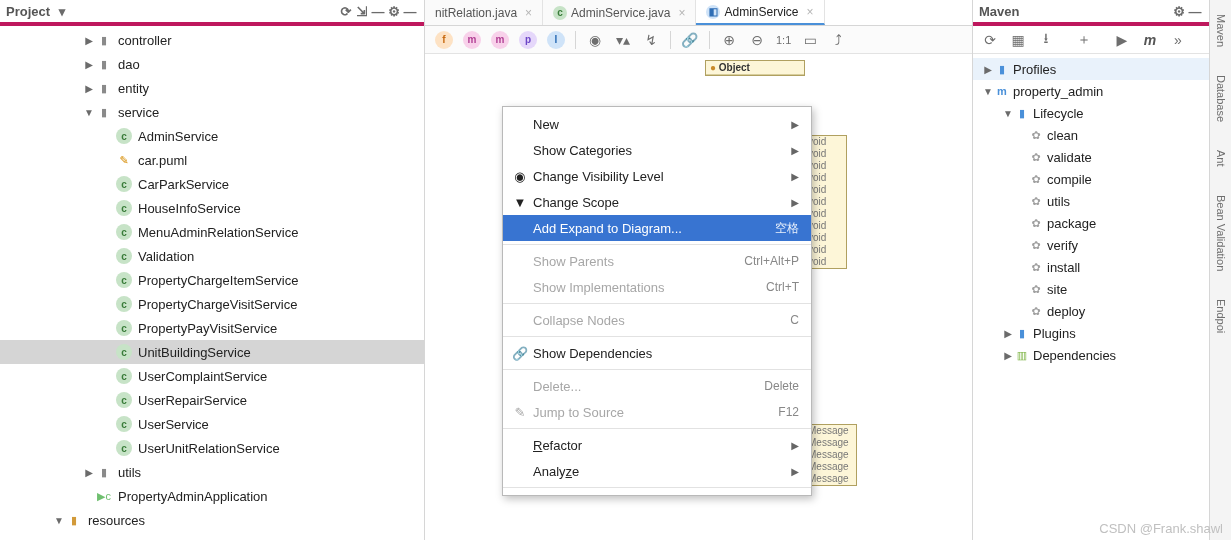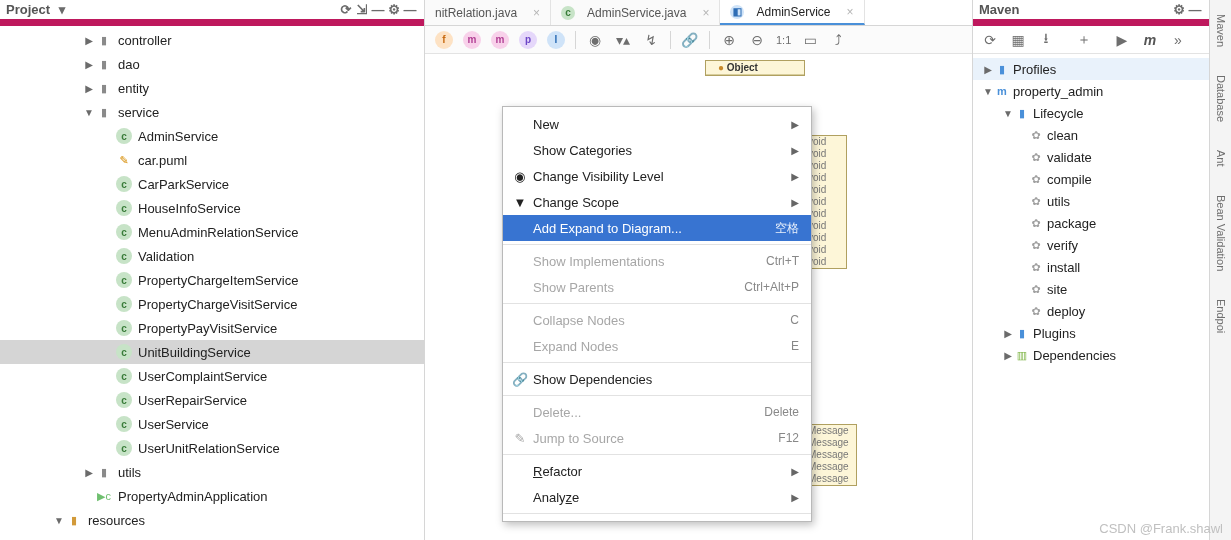--- a/index.html
+++ b/index.html
@@ -25,21 +25,21 @@
     border-right: 1px solid #d6d6d6;
     display: flex;
     flex-direction: column;
     background: #fff;
   }
   .panel-header {
     height: 26px;
     display: flex;
     align-items: center;
     padding: 0 6px;
-    border-bottom: 7px solid #be185d;
+    border-bottom: 4px solid #be185d;
     font-weight: bold;
     color: #555;
   }
   .panel-header .title-wrap { flex: 1; display:flex; align-items:center; gap:4px;}
   .panel-header .hicon { width:16px; height:16px; display:flex; align-items:center; justify-content:center; color:#6b6b6b; }
   .tree {
     flex: 1;
     overflow: auto;
     padding-top: 2px;
   }
@@ -68,21 +68,21 @@
   .tabs {
     height: 26px;
     display: flex;
     align-items: stretch;
     border-bottom: 1px solid #d6d6d6;
     overflow: hidden;
   }
   .tab {
     display: flex;
     align-items: center;
-    gap: 12px;
+    gap: 4px;
     padding: 0 10px;
     font-size: 12px;
     color: #555;
     border-right: 1px solid #e3e3e3;
     background: #fafafa;
   }
   .tab.active {
     background: #fff;
     border-bottom: 2px solid #4a90d9;
     color: #222;
@@ -108,21 +108,21 @@
     background: #fff;
     position: relative;
   }
   .uml-box {
     position: absolute;
     border: 1px solid #b0a060;
     background: #fdf6d8;
     font-size: 10px;
     color: #555;
   }
-  .uml-box .t { padding:1px 12px; border-bottom:1px solid #d8ce9c; font-weight:bold; color:#333;}
+  .uml-box .t { padding:1px 4px; border-bottom:1px solid #d8ce9c; font-weight:bold; color:#333;}
   .uml-box .r { padding:0 4px; height:12px; color:#777;}
   
   .maven-panel {
     width: 236px;
     display: flex;
     flex-direction: column;
   }
   .maven-toolbar {
     height: 28px;
     display: flex;
@@ -482,38 +482,33 @@
     <span class="arw">▶</span>
   </div>
   <div class="cm-item highlight">
     <span class="cm-icon"></span>
     <span>Add Expand to Diagram...</span>
     <span class="sc">空格</span>
   </div>
   <div class="cm-sep"></div>
   <div class="cm-item disabled">
     <span class="cm-icon"></span>
+    <span>Show Parents</span>
+    <span class="sc">Ctrl+Alt+P</span>
+  </div>
+  <div class="cm-item disabled">
+    <span class="cm-icon"></span>
     <span>Show Implementations</span>
     <span class="sc">Ctrl+T</span>
   </div>
-  <div class="cm-item disabled">
-    <span class="cm-icon"></span>
-    <span>Show Parents</span>
-    <span class="sc">Ctrl+Alt+P</span>
-  </div>
   <div class="cm-sep"></div>
   <div class="cm-item disabled">
     <span class="cm-icon"></span>
     <span>Collapse Nodes</span>
     <span class="sc">C</span>
-  </div>
-  <div class="cm-item disabled">
-    <span class="cm-icon"></span>
-    <span>Expand Nodes</span>
-    <span class="sc">E</span>
   </div>
   <div class="cm-sep"></div>
   <div class="cm-item">
     <span class="cm-icon">🔗</span>
     <span>Show Dependencies</span>
   </div>
   <div class="cm-sep"></div>
   <div class="cm-item disabled">
     <span class="cm-icon"></span>
     <span>Delete...</span>

